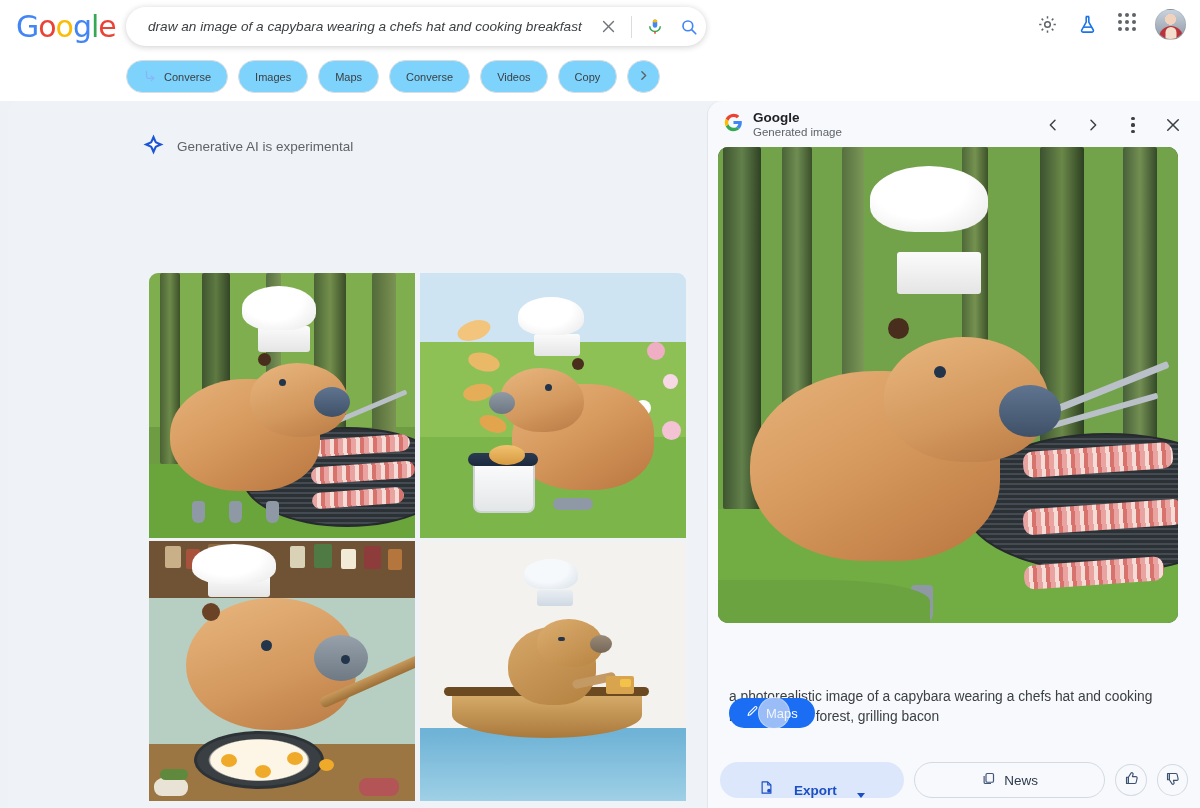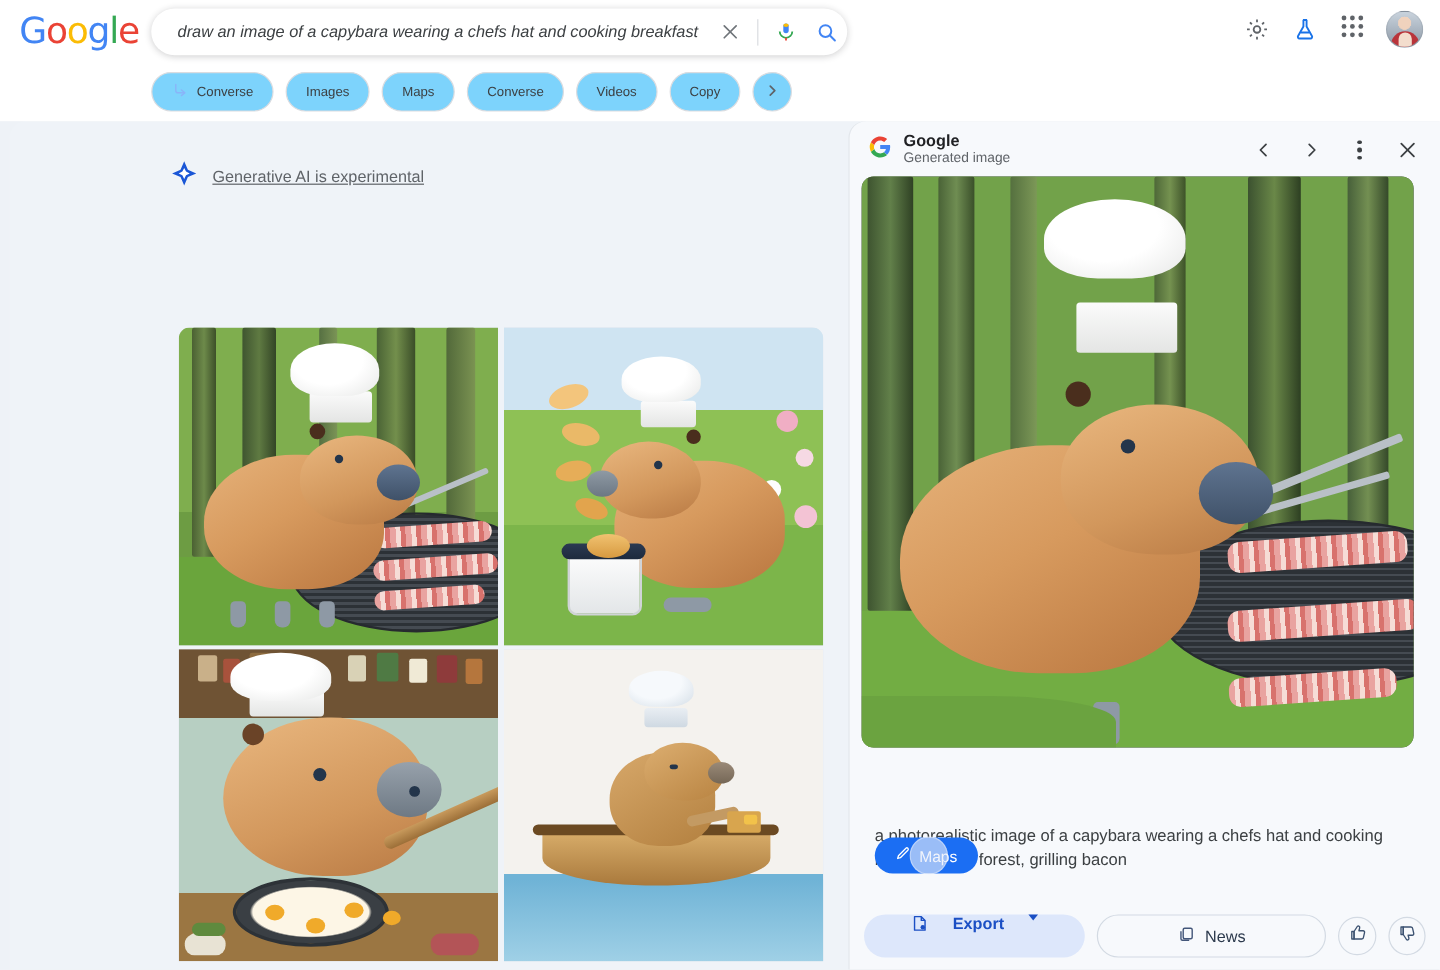--- a/index.html
+++ b/index.html
@@ -93,21 +93,21 @@
   .left-card {
     position: absolute; left: 8px; top: 0;
     width: 712px; height: 707px;
     background: #eff3f8;
     border-top-left-radius: 14px;
   }
   .exp-row {
     position: absolute; left: 134px; top: 32px;
     display: flex; align-items: center; gap: 12px;
   }
-  .exp-label { font-size: 13.5px; color: #5f6368; text-decoration: underline; }
+  .exp-label { font-size: 13.5px; color: #5f6368; }
 
   .grid {
     position: absolute; left: 141px; top: 172px;
     width: 537px; height: 531px;
     display: grid;
     grid-template-columns: 266px 266px;
     grid-template-rows: 265px 260px;
     gap: 3px 5px;
   }
   .thumb { position: relative; overflow: hidden; background: #dfe6ee; }
@@ -163,21 +163,21 @@
     pointer-events: none; z-index: 8;
   }
   .bottom-bar {
     position: absolute; left: 12px; bottom: 10px;
     width: 468px; height: 36px;
     display: flex; align-items: center; gap: 10px;
   }
   .export-btn {
     width: 188px; height: 36px; border-radius: 18px;
     background: #dde7fb; color: #1b4fc4;
-    display: flex; align-items: flex-start; justify-content: center; gap: 20px;
+    display: flex; align-items: flex-end; justify-content: center; gap: 20px;
     font-size: 13.5px; font-weight: bold; cursor: pointer;
   }
   .copy-btn {
     width: 196px; height: 36px; border-radius: 18px;
     background: #f7f9fc; border: 1px solid #d3dae3; color: #2c3a4d;
     display: flex; align-items: center; justify-content: center; gap: 8px;
     font-size: 13.5px; cursor: pointer;
   }
   .round-btn {
     width: 32px; height: 32px; border-radius: 50%;

